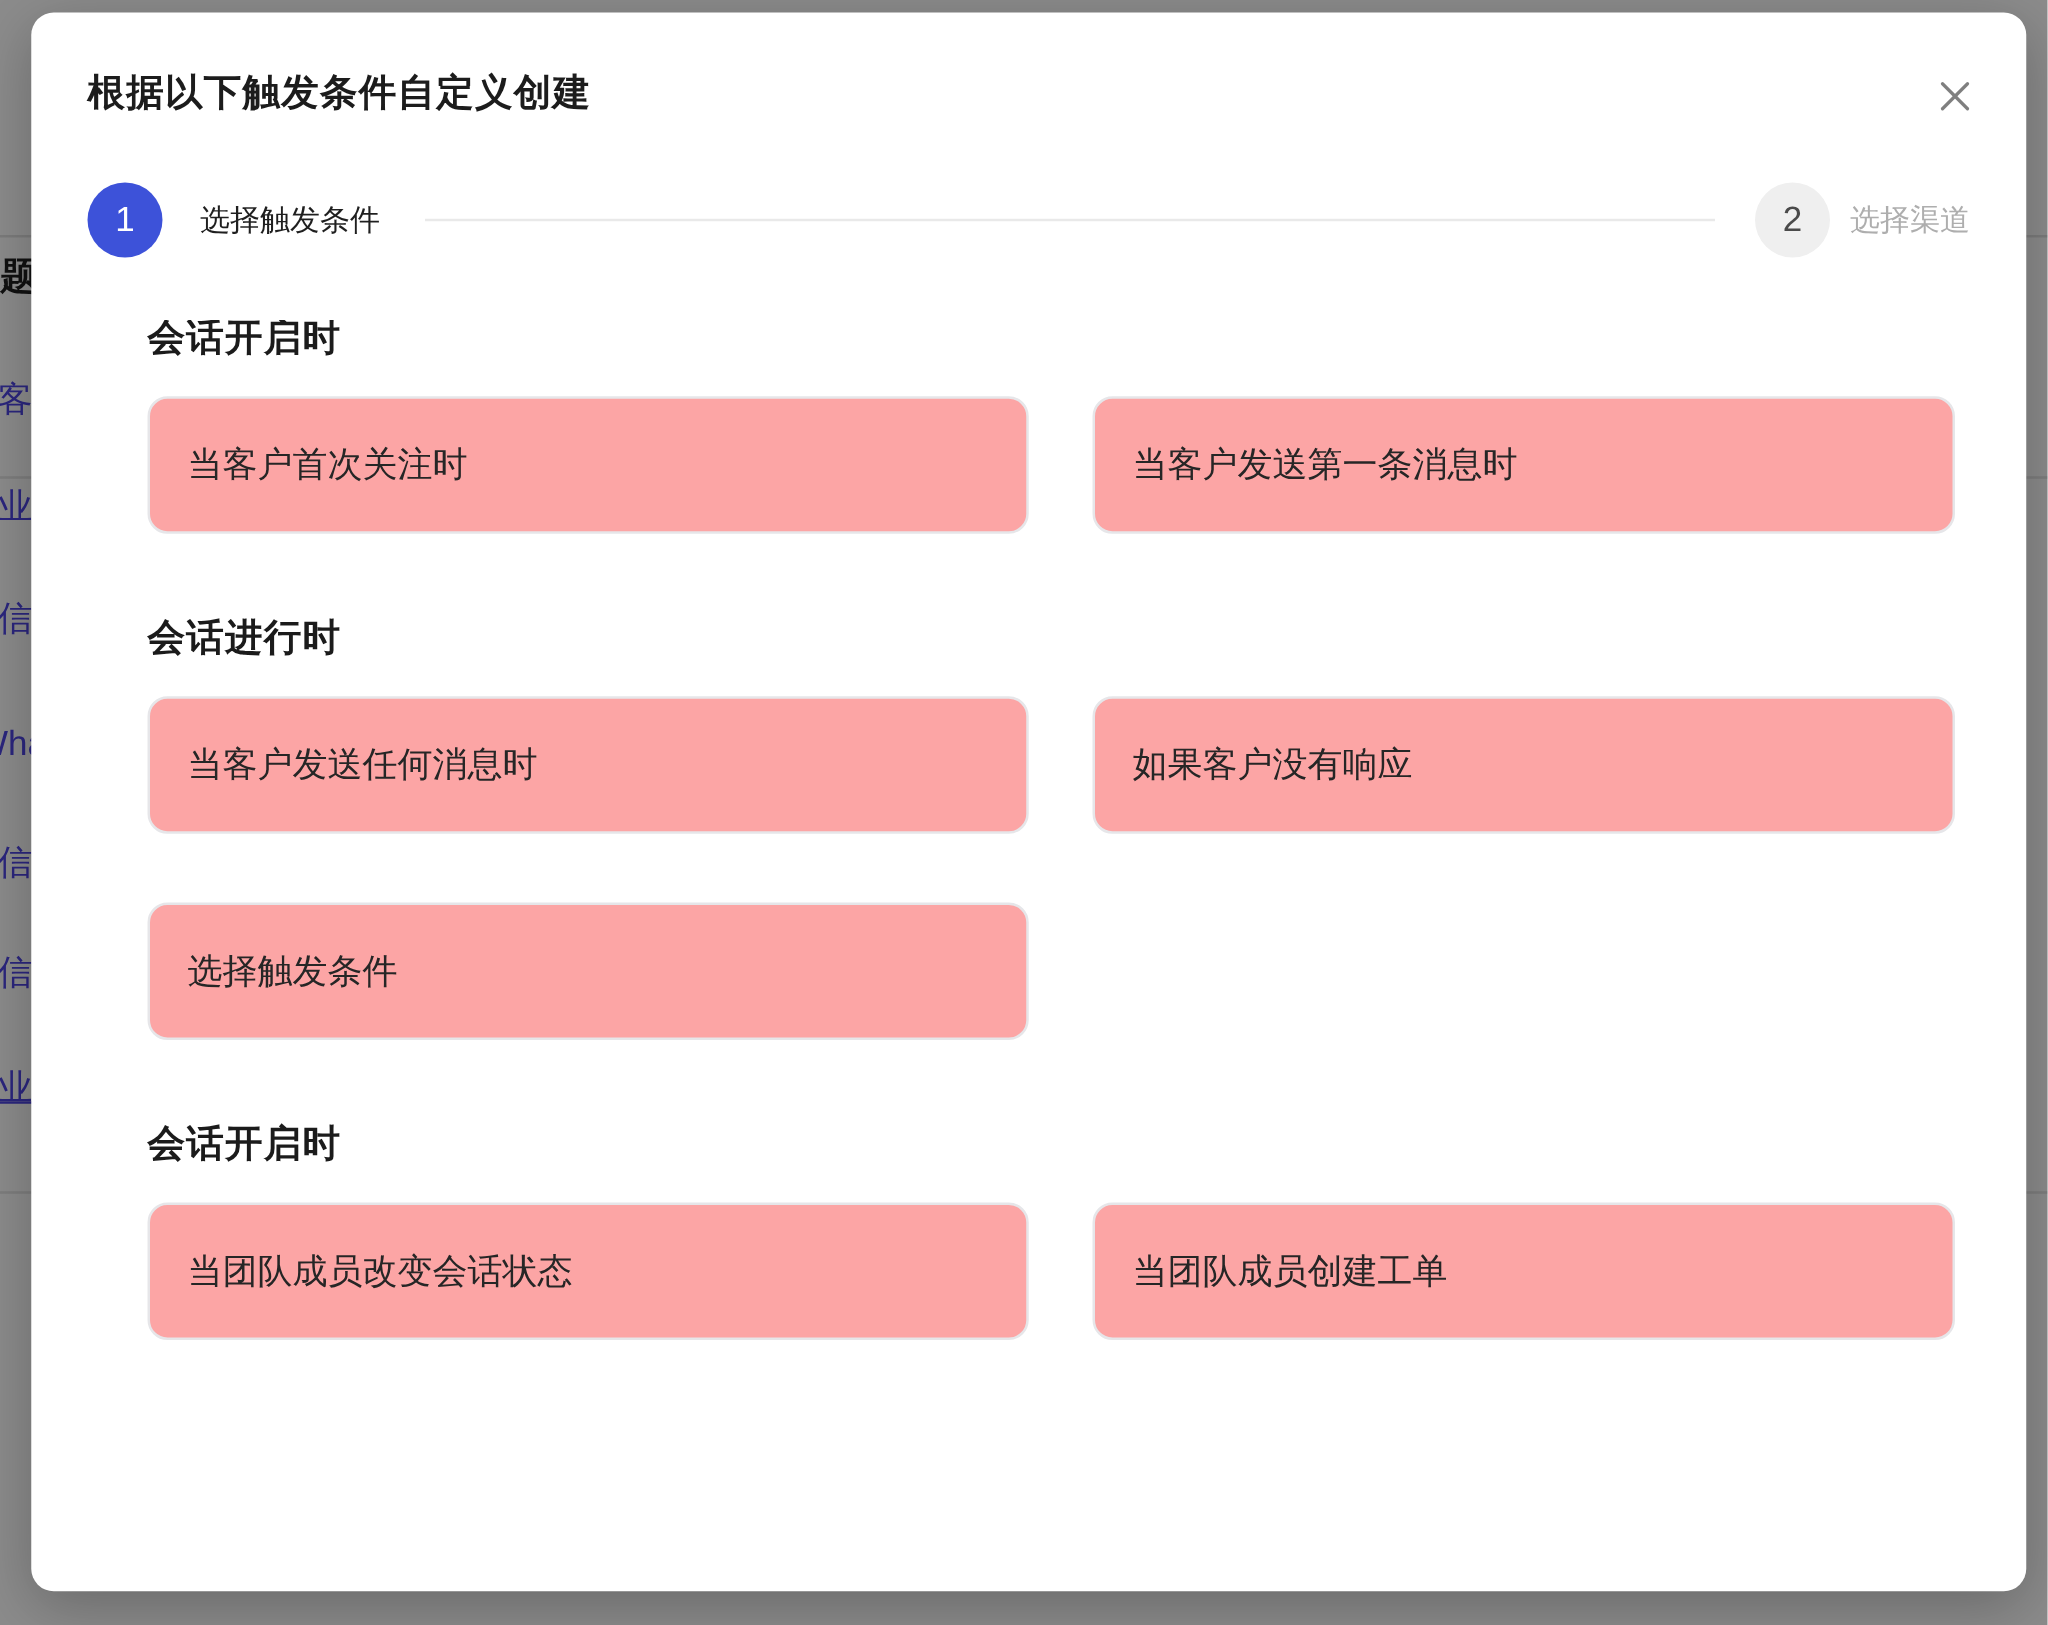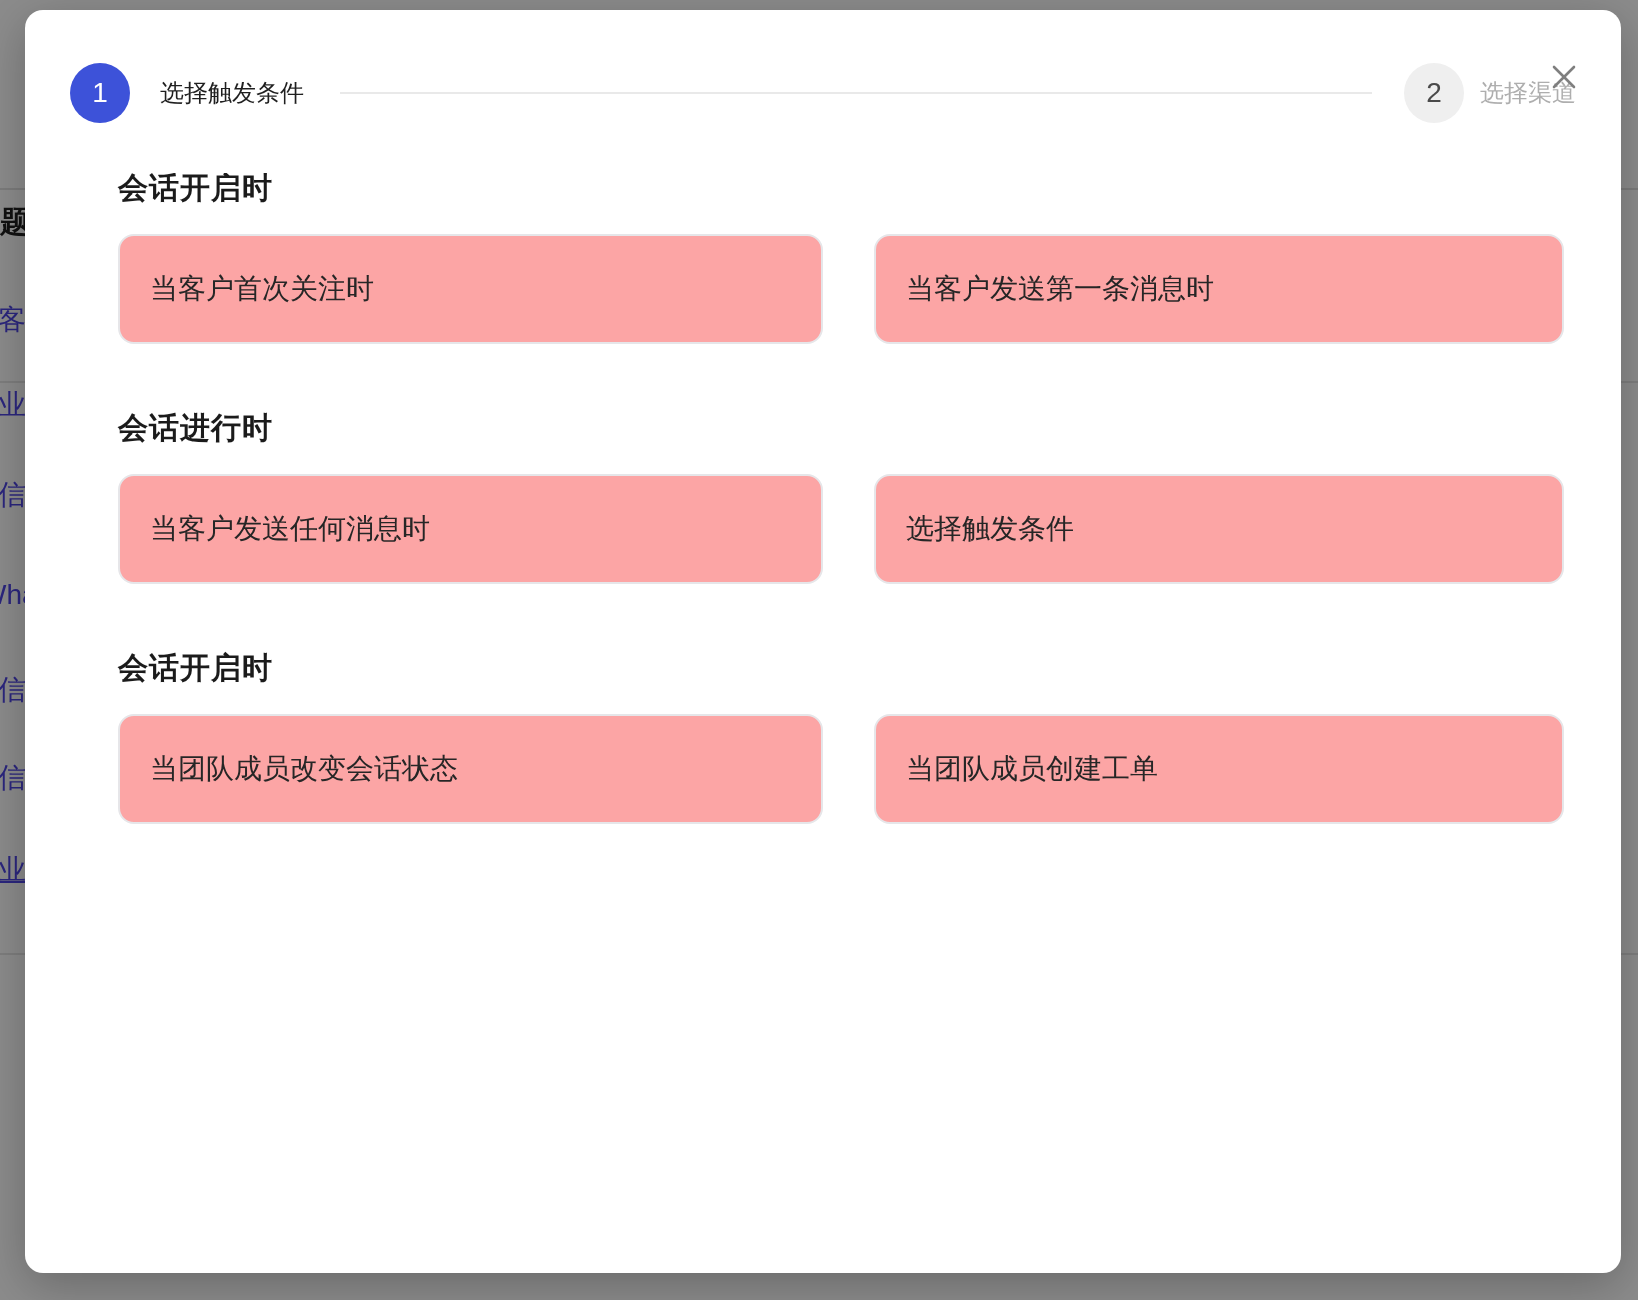--- a/index.html
+++ b/index.html
@@ -108,20 +108,21 @@
 
 <div class="modal">
 
   <button class="close-btn">
     <svg width="32" height="32" viewBox="0 0 32 32">
       <line x1="6" y1="6" x2="26" y2="26" stroke="#7f7f7f" stroke-width="2.6" stroke-linecap="round"></line>
       <line x1="26" y1="6" x2="6" y2="26" stroke="#7f7f7f" stroke-width="2.6" stroke-linecap="round"></line>
     </svg>
   </button>
 
+  <h2 class="modal-title">根据以下触发条件自定义创建</h2>
 
   <div class="steps">
     <div class="step-circle active">1</div>
     <div class="step-label">选择触发条件</div>
     <div class="step-line"></div>
     <div class="step-circle">2</div>
     <div class="step-label inactive">选择渠道</div>
   </div>
 
   <div class="modal-body">
@@ -138,20 +139,23 @@
       </div>
     </div>
 
     <div class="section">
       <div class="section-title">会话进行时</div>
       <div class="cards">
         <div class="card">
           <span>当客户发送任何消息时</span>
         </div>
         <div class="card">
+          <span>如果客户没有响应</span>
+        </div>
+        <div class="card">
           <span>选择触发条件</span>
         </div>
       </div>
     </div>
 
     <div class="section">
       <div class="section-title">会话开启时</div>
       <div class="cards">
         <div class="card">
           <span>当团队成员改变会话状态</span>

